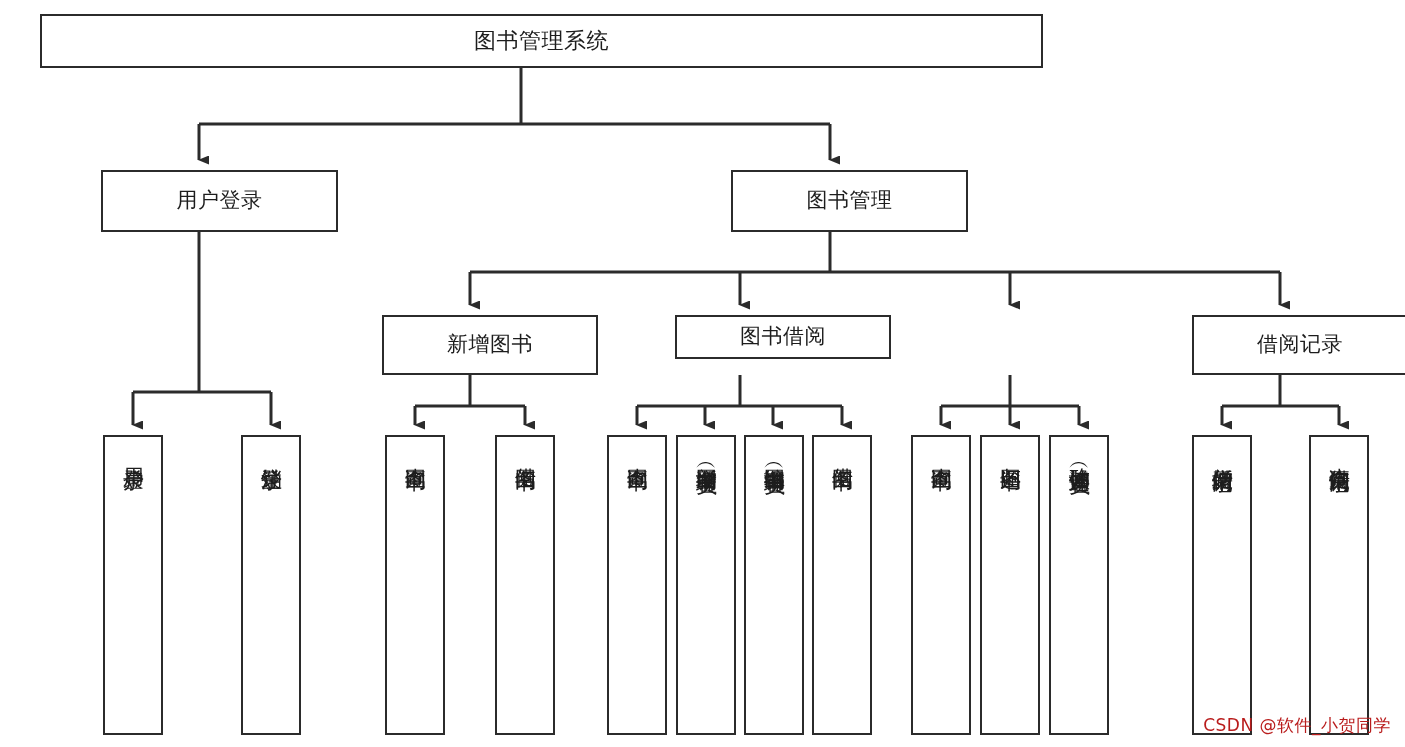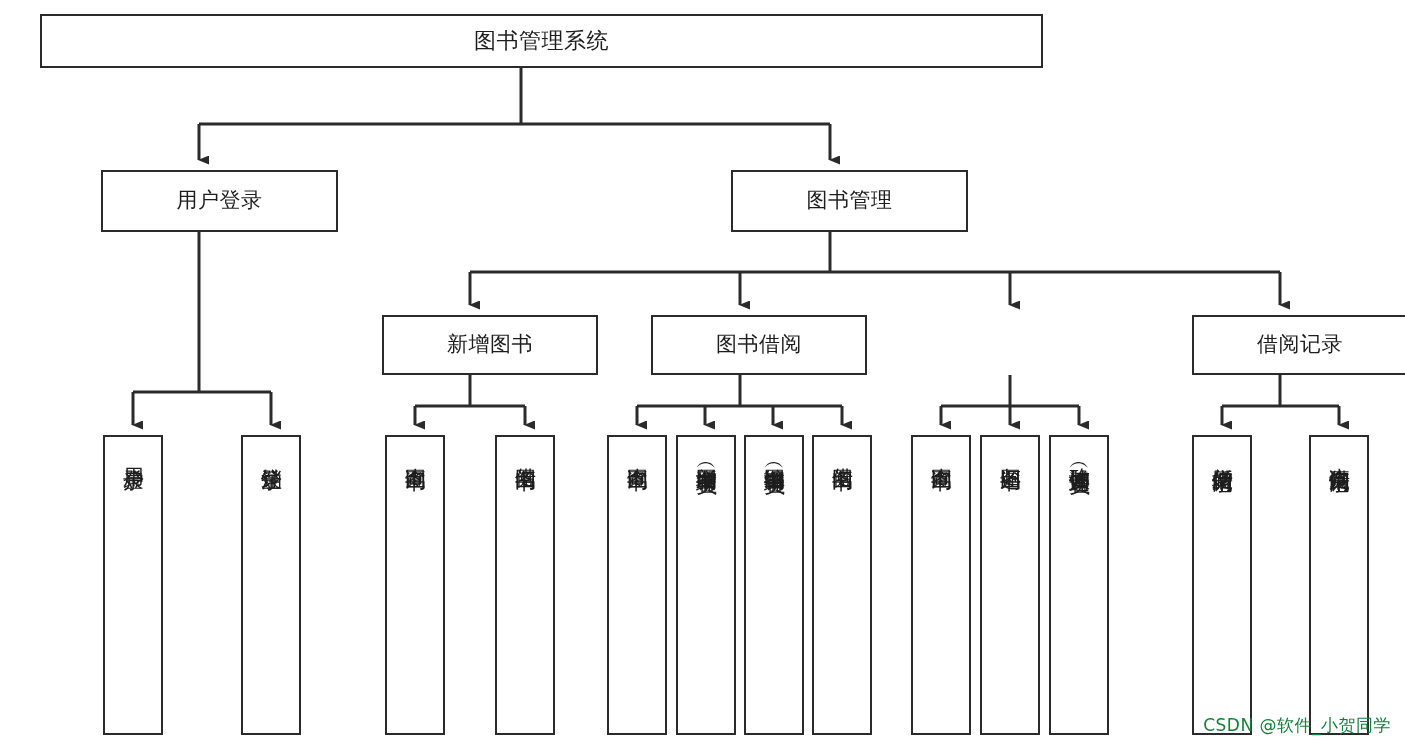--- a/index.html
+++ b/index.html
@@ -56,21 +56,21 @@
     line-height: 1.28;
     letter-spacing: 1px;
     color: #1d1d1d;
     white-space: nowrap;
   }
   .watermark {
     position: absolute;
     right: 14px;
     bottom: 10px;
     font-size: 17px;
-    color: #15803d;
+    color: #b91c1c;
     letter-spacing: 0.5px;
     white-space: nowrap;
     user-select: none;
   }
 </style>
 </head>
 <body>
 
 <div id="canvas">
 
@@ -131,21 +131,21 @@
   <div class="node horiz" style="left:81px; top:170px; width:237px; height:62px;">
     <span>用户登录</span>
   </div>
   <div class="node horiz" style="left:711px; top:170px; width:237px; height:62px;align-items:center;">
     <span>图书管理</span>
   </div>
 
   <div class="node horiz" style="left:362px; top:315px; width:216px; height:60px;">
     <span>新增图书</span>
   </div>
-  <div class="node horiz" style="left:631px; top:315px; width:216px; height:60px;font-family:Liberation Serif, serif;">
+  <div class="node horiz" style="left:655px; top:315px; width:216px; height:44px;font-family:Liberation Serif, serif;">
     <span>图书借阅</span>
   </div>
   <div class="node horiz" style="left:1172px; top:315px; width:216px; height:60px;justify-content:center;">
     <span>借阅记录</span>
   </div>
 
   <div class="node leaf" style="left:103px; top:435px; width:60px; height:300px;">
     <span class="leaf-text">用户登录</span>
   </div>
   <div class="node leaf" style="left:241px; top:435px; width:60px; height:300px;">

